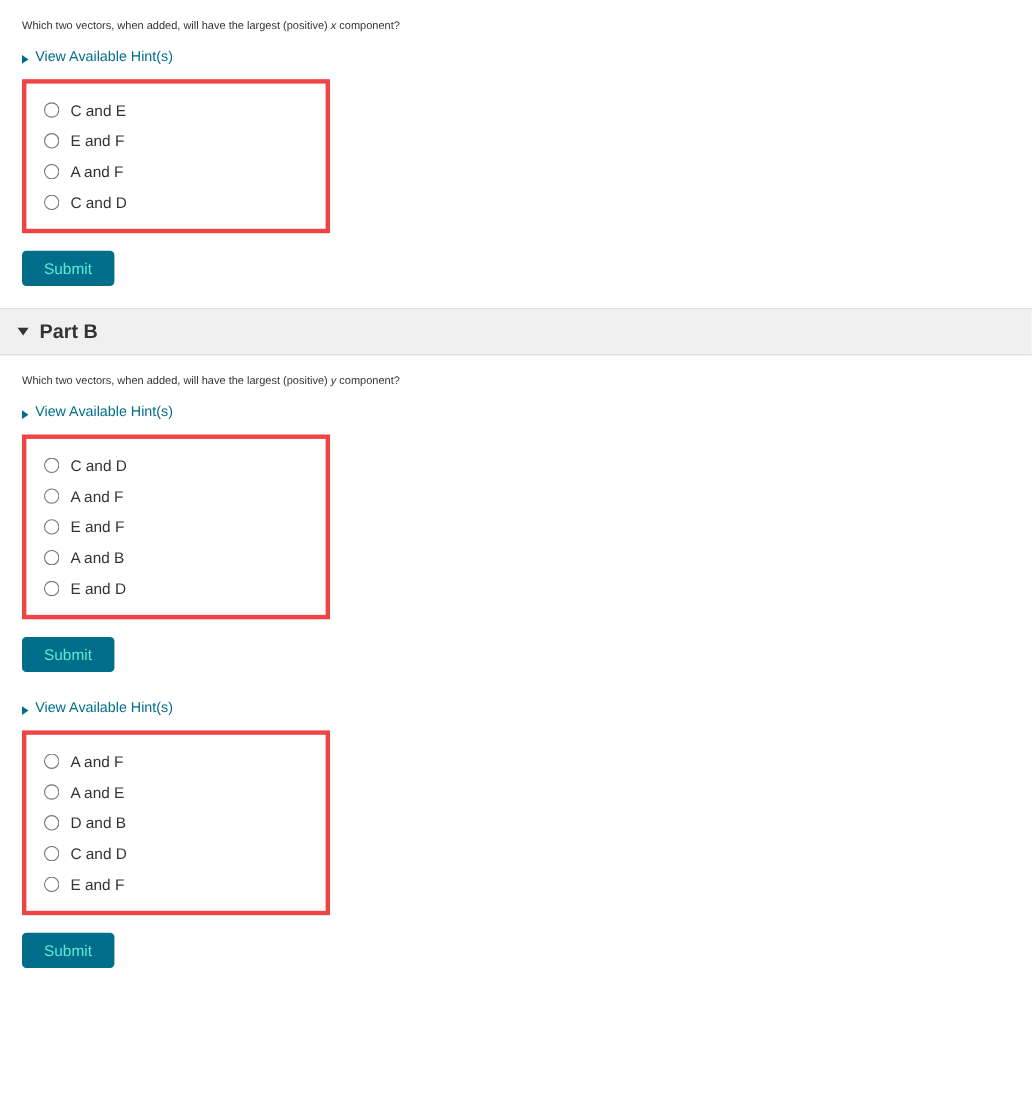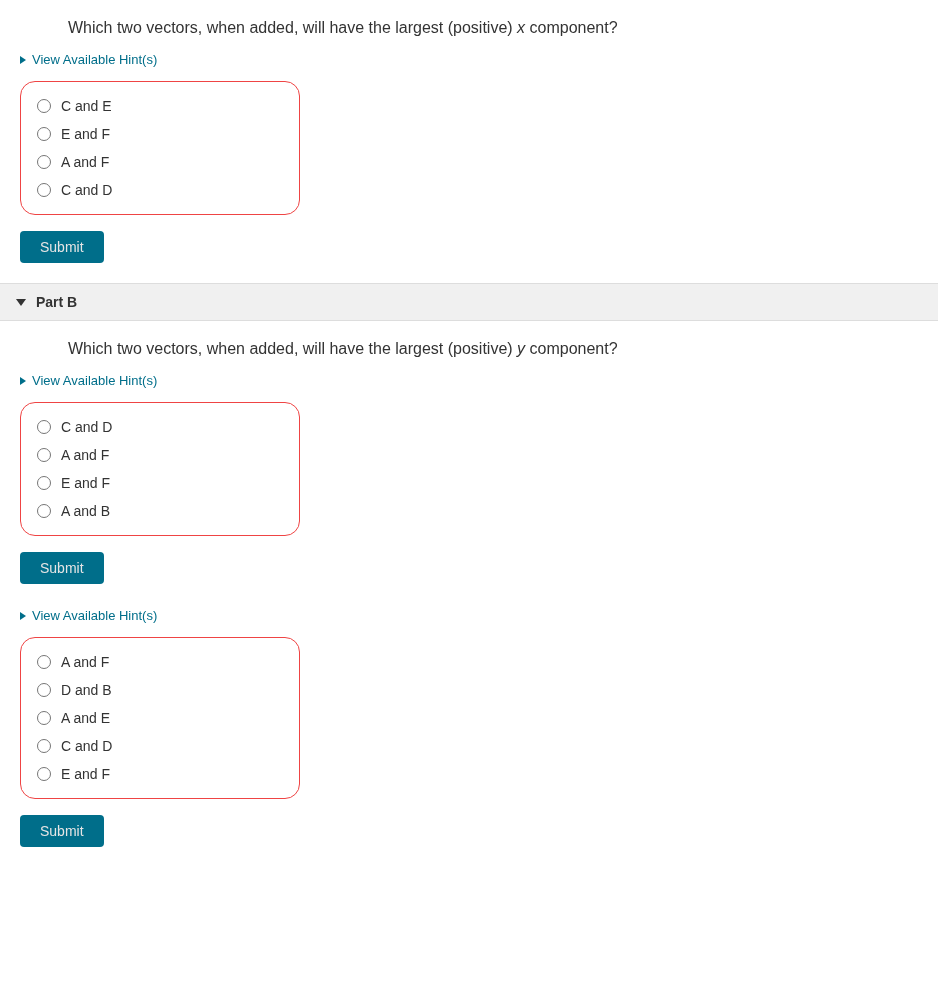--- a/index.html
+++ b/index.html
@@ -9,49 +9,48 @@
     }
     body {
       font-family: Arial, sans-serif;
       font-size: 14px;
       color: #333;
       background: #fff;
       width: 938px;
     }
     .question-text {
       padding: 16px 20px 8px 20px;
-      font-size: 16px;
+      font-size: 10px;
       line-height: 1.5;
-      margin-left: 48px;
     }
     .question-text em {
       font-style: italic;
     }
     .hint-link {
       color: #006e8a;
       text-decoration: none;
       font-size: 13px;
       display: inline-flex;
-      align-items: center;
+      align-items: flex-end;
       gap: 4px;
       padding: 4px 20px 10px 20px;
       cursor: pointer;
     }
     .hint-link .arrow {
       display: inline-block;
       width: 0;
       height: 0;
       border-top: 4px solid transparent;
       border-bottom: 4px solid transparent;
       border-left: 6px solid #006e8a;
       margin-right: 2px;
     }
     .options-box {
-      border: 1px solid #ef4444;
-      border-radius: 15px;
+      border: 4px solid #ef4444;
+      border-radius: 0;
       margin: 4px 20px 12px 20px;
       padding: 10px 16px;
       width: 280px;
     }
     .option-row {
       display: flex;
       align-items: center;
       gap: 10px;
       padding: 6px 0;
     }
@@ -59,21 +58,21 @@
       accent-color: #555;
       width: 14px;
       height: 14px;
     }
     .option-row label {
       font-size: 14px;
       color: #333;
     }
     .submit-btn {
       background-color: #006e8a;
-      color: #e5e5e5;
+      color: #5eead4;
       border: none;
       padding: 8px 20px;
       margin: 4px 20px 20px 20px;
       border-radius: 4px;
       font-size: 14px;
       cursor: pointer;
     }
     .part-header {
       background-color: #f0f0f0;
       padding: 10px 16px;
@@ -85,21 +84,21 @@
     }
     .part-header .chevron-down {
       width: 0;
       height: 0;
       border-left: 5px solid transparent;
       border-right: 5px solid transparent;
       border-top: 7px solid #333;
     }
     .part-header span {
       font-weight: bold;
-      font-size: 14px;
+      font-size: 18px;
     }
     .section {
       margin-bottom: 0;
     }
   </style>
 </head>
 <body>
 
 <div class="section">
   <p class="question-text">
@@ -152,41 +151,45 @@
       <label for="pB2">A and F</label>
     </div>
     <div class="option-row">
       <input type="radio" name="partB" id="pB3" style="">
       <label for="pB3">E and F</label>
     </div>
     <div class="option-row">
       <input type="radio" name="partB" id="pB4" style="">
       <label for="pB4">A and B</label>
     </div>
+    <div class="option-row">
+      <input type="radio" name="partB" id="pB5" style="">
+      <label for="pB5">E and D</label>
+    </div>
   </div>
   <button class="submit-btn">Submit</button>
 </div>
 
 <div class="section">
   <a class="hint-link" href="#">
     <span class="arrow"></span>
     <span>View Available Hint(s)</span>
   </a>
   <div class="options-box">
     <div class="option-row">
       <input type="radio" name="partC" id="pC1" style="">
       <label for="pC1">A and F</label>
     </div>
     <div class="option-row">
+      <input type="radio" name="partC" id="pC2" style="">
+      <label for="pC2">A and E</label>
+    </div>
+    <div class="option-row">
       <input type="radio" name="partC" id="pC3" style="">
       <label for="pC3">D and B</label>
-    </div>
-    <div class="option-row">
-      <input type="radio" name="partC" id="pC2" style="">
-      <label for="pC2">A and E</label>
     </div>
     <div class="option-row">
       <input type="radio" name="partC" id="pC4" style="">
       <label for="pC4">C and D</label>
     </div>
     <div class="option-row">
       <input type="radio" name="partC" id="pC5" style="">
       <label for="pC5">E and F</label>
     </div>
   </div>

